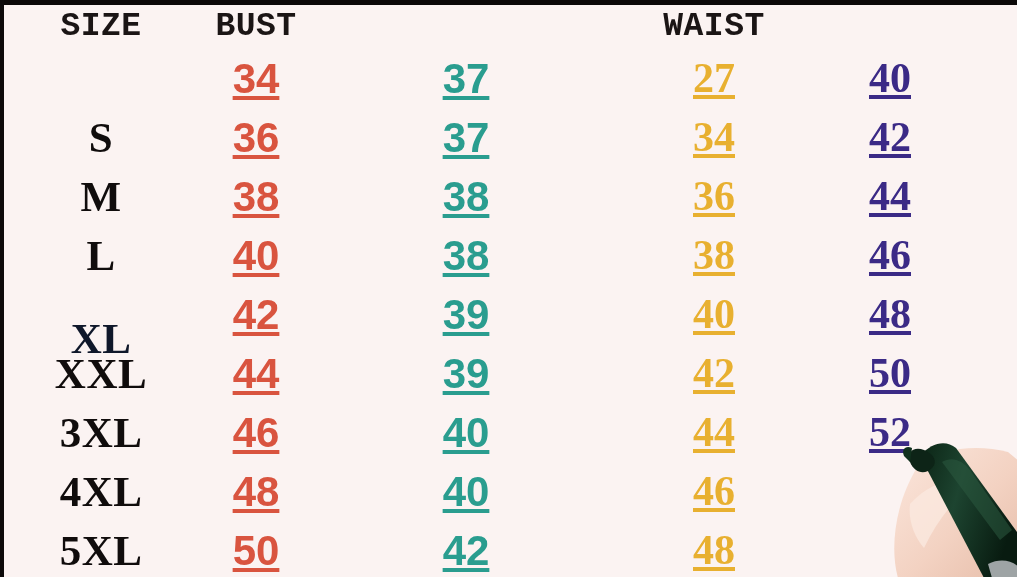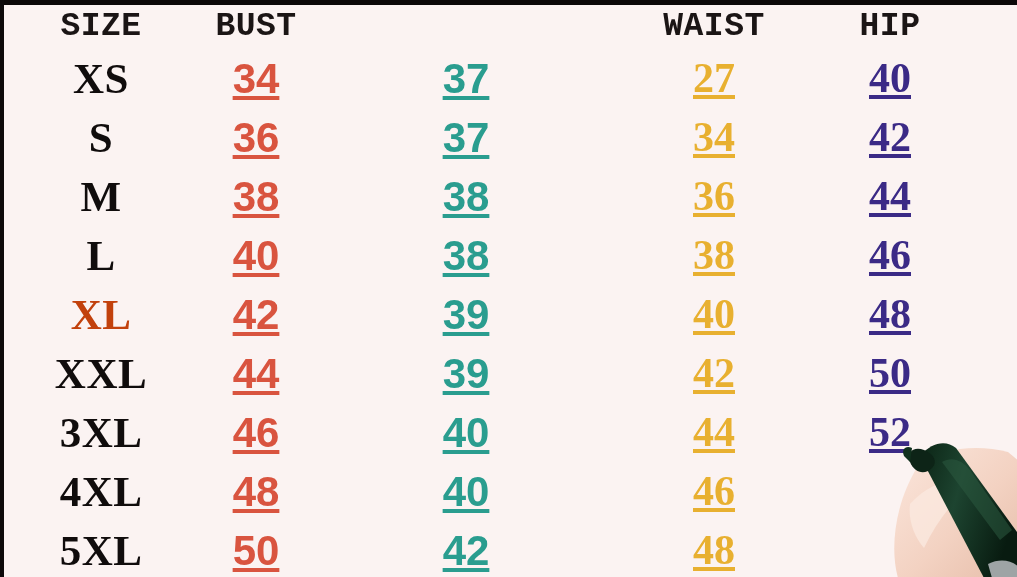--- a/index.html
+++ b/index.html
@@ -111,25 +111,23 @@
 
   <div id="top-bar"></div>
   <div id="left-bar"></div>
 
   <div id="table">
 
     <div class="row hdr" id="row-header">
       <div class="cell col-size" style="color: rgb(27, 21, 21);">SIZE</div>
       <div class="cell col-bust" style="color: rgb(27, 21, 21);">BUST</div>
       <div class="cell col-waist" style="color: rgb(27, 21, 21);">WAIST</div>
-      <div class="cell col-hip" style="color: rgb(27, 21, 21);">HIP</div>
     </div>
 
     <div class="row" style="top:44px">
-      <div class="cell col-size size-label" style="color: rgb(16, 12, 12);">XS</div>
       <div class="cell col-bust val val-bust" style="color: rgb(217, 84, 63);">34</div>
       <div class="cell col-length val val-length" style="color: rgb(42, 157, 143);">37</div>
       <div class="cell col-waist val val-waist" style="color: rgb(232, 176, 48);">27</div>
       <div class="cell col-hip val val-hip" style="color: rgb(59, 42, 134);">40</div>
     </div>
 
     <div class="row" style="top:103px">
       <div class="cell col-size size-label" style="color: rgb(16, 12, 12);">S</div>
       <div class="cell col-bust val val-bust" style="color: rgb(217, 84, 63);">36</div>
       <div class="cell col-length val val-length" style="color: rgb(42, 157, 143);">37</div>
@@ -147,21 +145,21 @@
 
     <div class="row" style="top:221px">
       <div class="cell col-size size-label" style="color: rgb(16, 12, 12);">L</div>
       <div class="cell col-bust val val-bust" style="color: rgb(217, 84, 63);">40</div>
       <div class="cell col-length val val-length" style="color: rgb(42, 157, 143);">38</div>
       <div class="cell col-waist val val-waist" style="color: rgb(232, 176, 48);">38</div>
       <div class="cell col-hip val val-hip" style="color: rgb(59, 42, 134);">46</div>
     </div>
 
     <div class="row" style="top:280px">
-      <div class="cell col-size size-label" style="color: #c2410c;">XL</div>
+      <div class="cell col-size size-label" style="color: #0f172a; margin-top: 24px;">XL</div>
       <div class="cell col-bust val val-bust" style="color: rgb(217, 84, 63);">42</div>
       <div class="cell col-length val val-length" style="color: rgb(42, 157, 143);">39</div>
       <div class="cell col-waist val val-waist" style="color: rgb(232, 176, 48);">40</div>
       <div class="cell col-hip val val-hip" style="color: rgb(59, 42, 134);">48</div>
     </div>
 
     <div class="row" style="top:339px">
       <div class="cell col-size size-label" style="color: rgb(16, 12, 12);">XXL</div>
       <div class="cell col-bust val val-bust" style="color: rgb(217, 84, 63);">44</div>
       <div class="cell col-length val val-length" style="color: rgb(42, 157, 143);">39</div>

